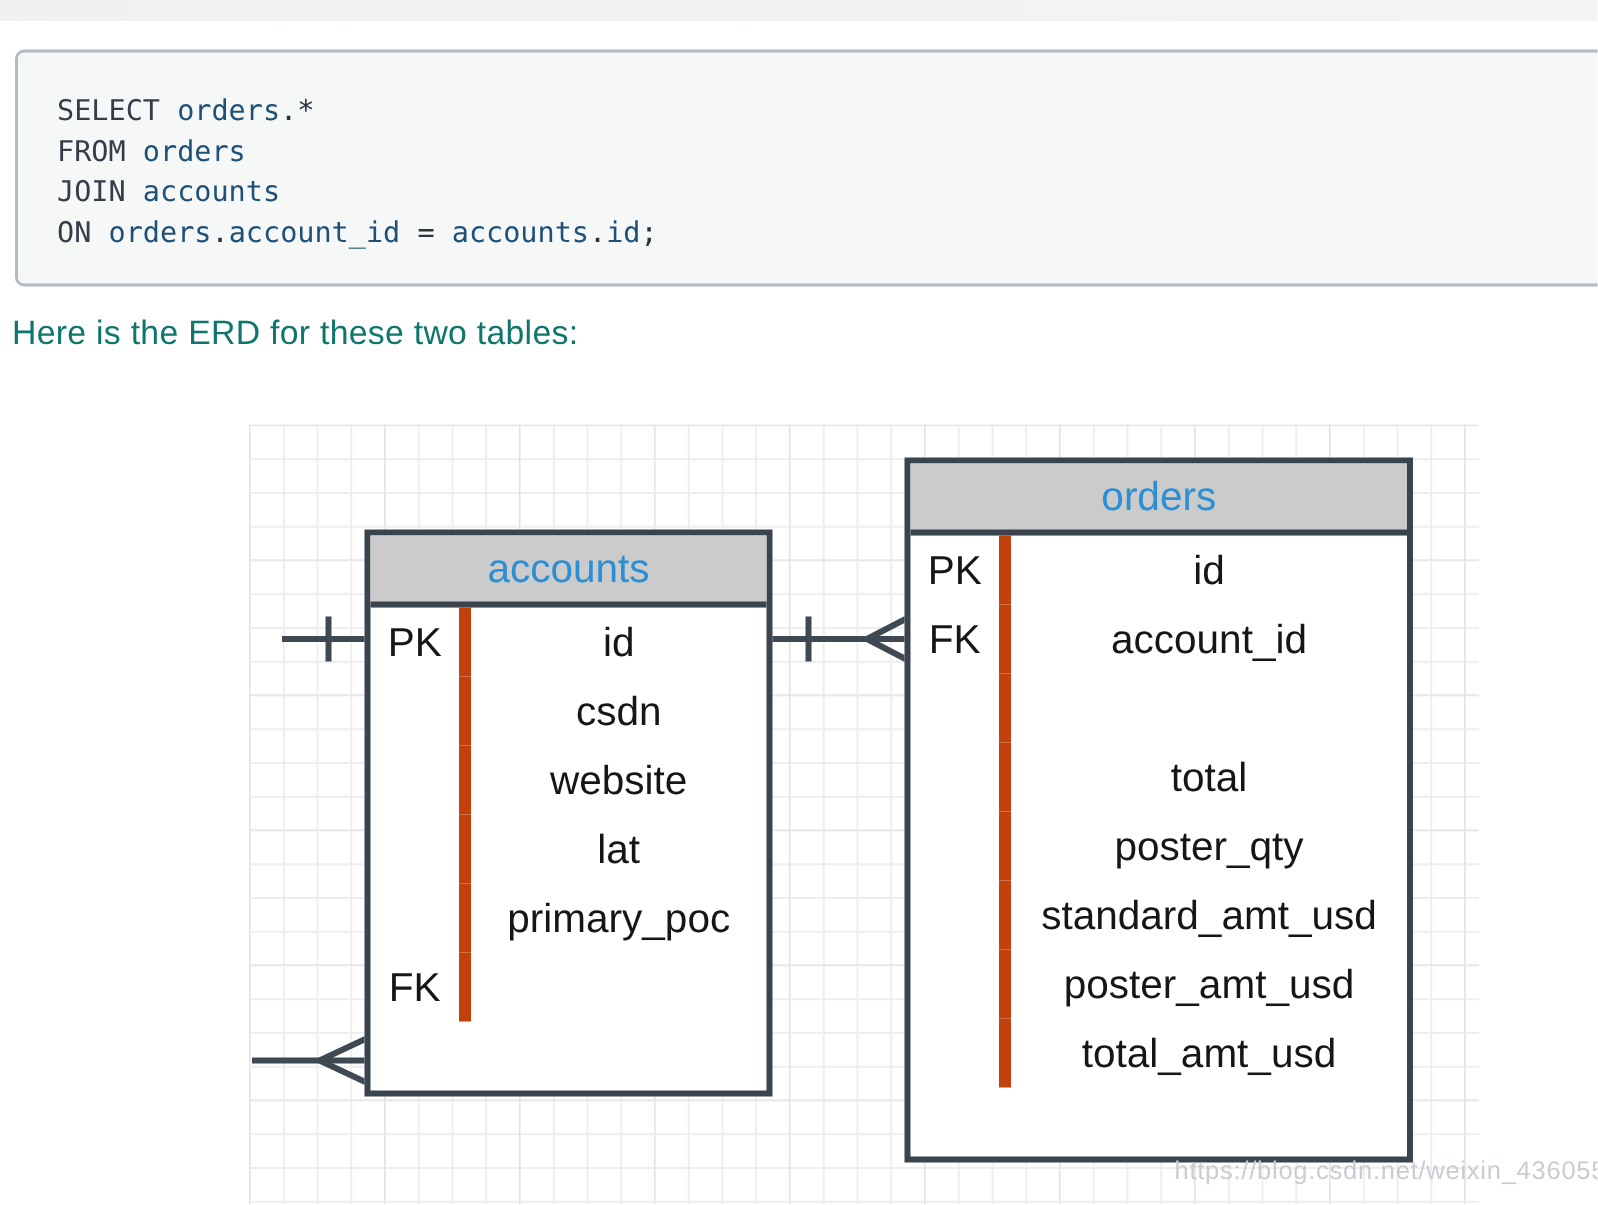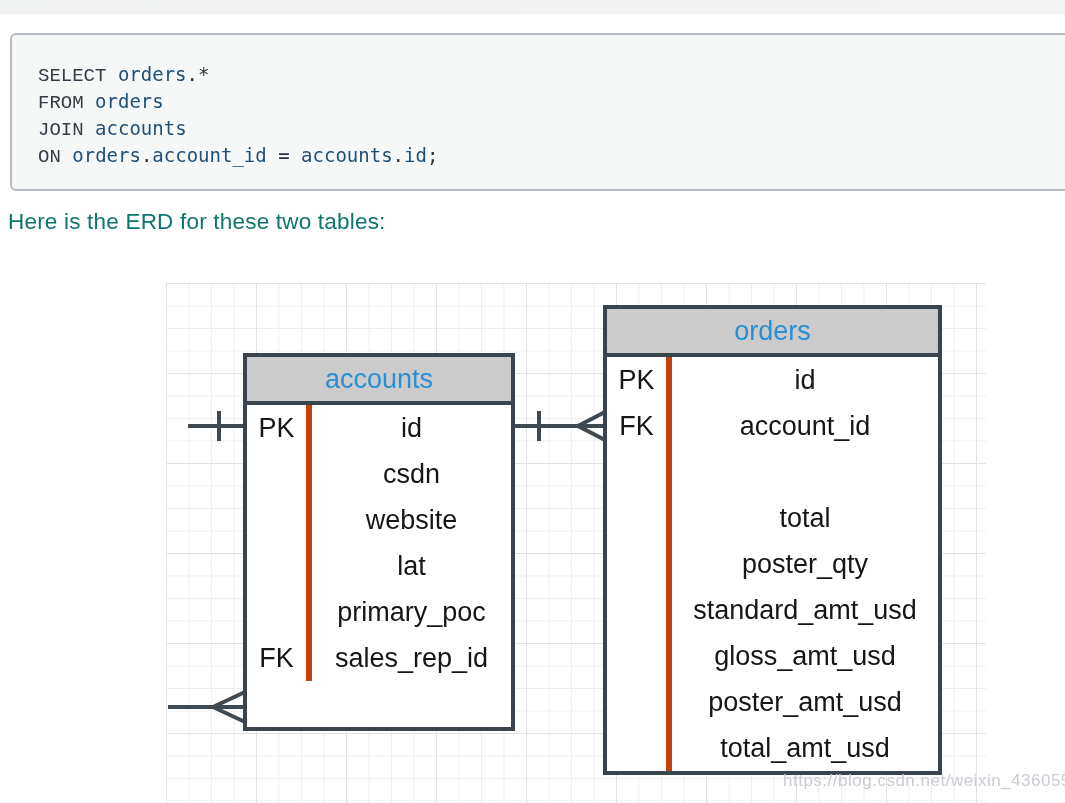--- a/index.html
+++ b/index.html
@@ -12,21 +12,21 @@
     background:linear-gradient(to right,#eff0f0,#f4f4f4);
   }
   .code-block{
     position:absolute;left:10px;top:14px;width:1100px;height:158px;
     box-sizing:border-box;background:#f6f7f7;border:2px solid #b3bac1;
     border-radius:6px;padding:26px 0 0 26px;
     font-family:"DejaVu Sans Mono","Liberation Mono",monospace;
     font-size:19px;line-height:27px;white-space:pre;
   }
   .code-line{height:27px;}
-  .tok-kw{color:#333c47;font-family:Liberation Mono, monospace;}
+  .tok-kw{color:#333c47;}
   .tok-id{color:#1f5078;}
   .tok-pt{color:#2a333d;}
   .intro-text{
     position:absolute;left:8px;top:209px;
     font-size:22.5px;color:#0f766e;letter-spacing:0.2px;
   }
   .erd-grid{
     position:absolute;left:166px;top:283px;width:820px;height:520px;
     z-index:1;
     background-image:
@@ -47,21 +47,21 @@
   }
   .erd-table.accounts{left:243px;top:353px;width:272px;height:378px;}
   .erd-table.orders{left:603px;top:305px;width:339px;height:470px;}
   .erd-header{
     height:44px;flex:0 0 44px;background:#cbcbcb;border-bottom:4px solid #39444e;
     display:flex;align-items:center;justify-content:center;
     color:#2a8fd4;font-size:27px;
   }
   .erd-row{display:flex;height:46px;flex:0 0 46px;}
   .key-cell{
-    width:59px;flex:0 0 59px;border-right:6px solid #c2410c;
+    width:59px;flex:0 0 59px;border-right:8px solid #c2410c;
     display:flex;align-items:center;justify-content:center;
     font-size:27px;color:#161616;
   }
   .field-cell{
     flex:1;display:flex;align-items:center;justify-content:center;
     font-size:27px;color:#161616;white-space:nowrap;
   }
   .watermark{
     position:absolute;left:783px;top:771px;z-index:4;
     font-size:17px;color:#c9cdd3;letter-spacing:0.5px;white-space:nowrap;
@@ -111,21 +111,20 @@
       <div class="erd-row">
         <div class="key-cell"></div>
         <div class="field-cell">lat</div>
       </div>
       <div class="erd-row">
         <div class="key-cell"></div>
         <div class="field-cell">primary_poc</div>
       </div>
       <div class="erd-row">
         <div class="key-cell">FK</div>
-        <div class="field-cell">sales_rep_id</div>
       </div>
     </div>
 </div>
 
 <div class="erd-table orders">
   <div class="erd-header">orders</div>
   <div class="erd-body">
       <div class="erd-row">
         <div class="key-cell">PK</div>
         <div class="field-cell">id</div>
@@ -144,24 +143,20 @@
       <div class="erd-row">
         <div class="key-cell"></div>
         <div class="field-cell">poster_qty</div>
       </div>
       <div class="erd-row">
         <div class="key-cell"></div>
         <div class="field-cell">standard_amt_usd</div>
       </div>
       <div class="erd-row">
         <div class="key-cell"></div>
-        <div class="field-cell">gloss_amt_usd</div>
-      </div>
-      <div class="erd-row">
-        <div class="key-cell"></div>
         <div class="field-cell">poster_amt_usd</div>
       </div>
       <div class="erd-row">
         <div class="key-cell"></div>
         <div class="field-cell">total_amt_usd</div>
       </div>
     </div>
 </div>
 
 <div class="watermark">https://blog.csdn.net/weixin_43605586</div>

